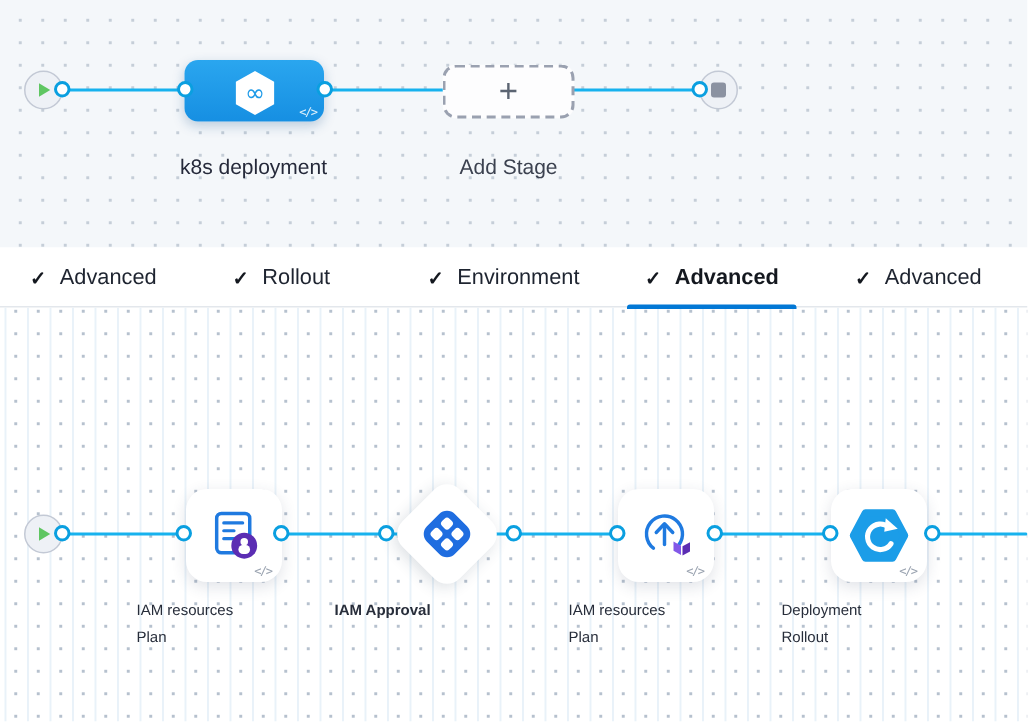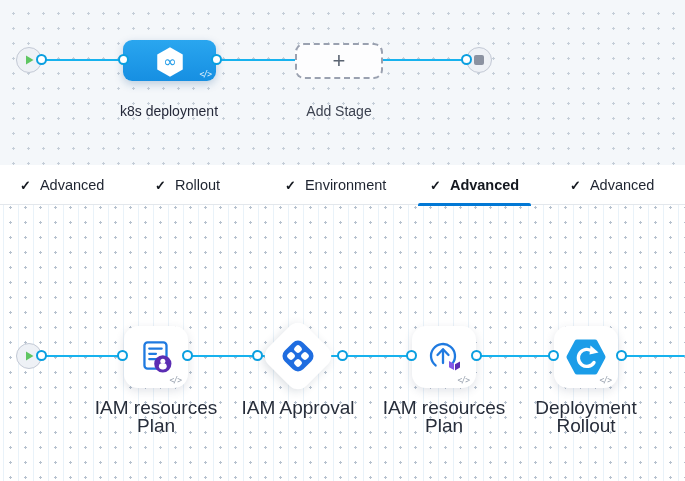--- a/index.html
+++ b/index.html
@@ -83,22 +83,22 @@
   .diamond-node {
     position: absolute; left: 271px; top: 124px; width: 54px; height: 54px;
     background: #fff; border-radius: 12px; transform: rotate(45deg);
     box-shadow: 0 3px 10px rgba(40, 60, 90, .16); z-index: 3; cursor: pointer;
   }
   .diamond-icon {
     position: absolute; left: 277px; top: 130px; width: 42px; height: 42px;
     z-index: 4; display: flex; align-items: center; justify-content: center; cursor: pointer;
   }
   .step-label {
-    position: absolute; top: 194px; width: 130px; text-align: center;
-    font-size: 19px; line-height: 18px; color: #272d3a; z-index: 2;
+    position: absolute; top: 194px; width: 130px; 
+    font-size: 10px; line-height: 18px; color: #272d3a; z-index: 2;
   }
 </style>
 </head>
 <body>
 
 <div id="app">
 
   <div class="stage-canvas">
     <div class="hline" style="left:41px;top:59px;width:426px;"></div>
 
@@ -221,21 +221,21 @@
         <polygon points="25.5,7.5 33.5,14.5 24.5,16.5" fill="#ffffff"></polygon>
       </svg>
       <span class="code-glyph">&lt;/&gt;</span>
     </div>
     <div class="connector-dot" style="left:616px;top:145px;"></div>
 
     <div class="step-label" style="left:91px;">
       <div>IAM resources</div>
       <div>Plan</div>
     </div>
-    <div class="step-label" style="left:233px;">
+    <div class="step-label" style="left:223px;font-weight:bold;">
       <div>IAM Approval</div>
       <div></div>
     </div>
     <div class="step-label" style="left:379px;">
       <div>IAM resources</div>
       <div>Plan</div>
     </div>
     <div class="step-label" style="left:521px;">
       <div>Deployment</div>
       <div>Rollout</div>

